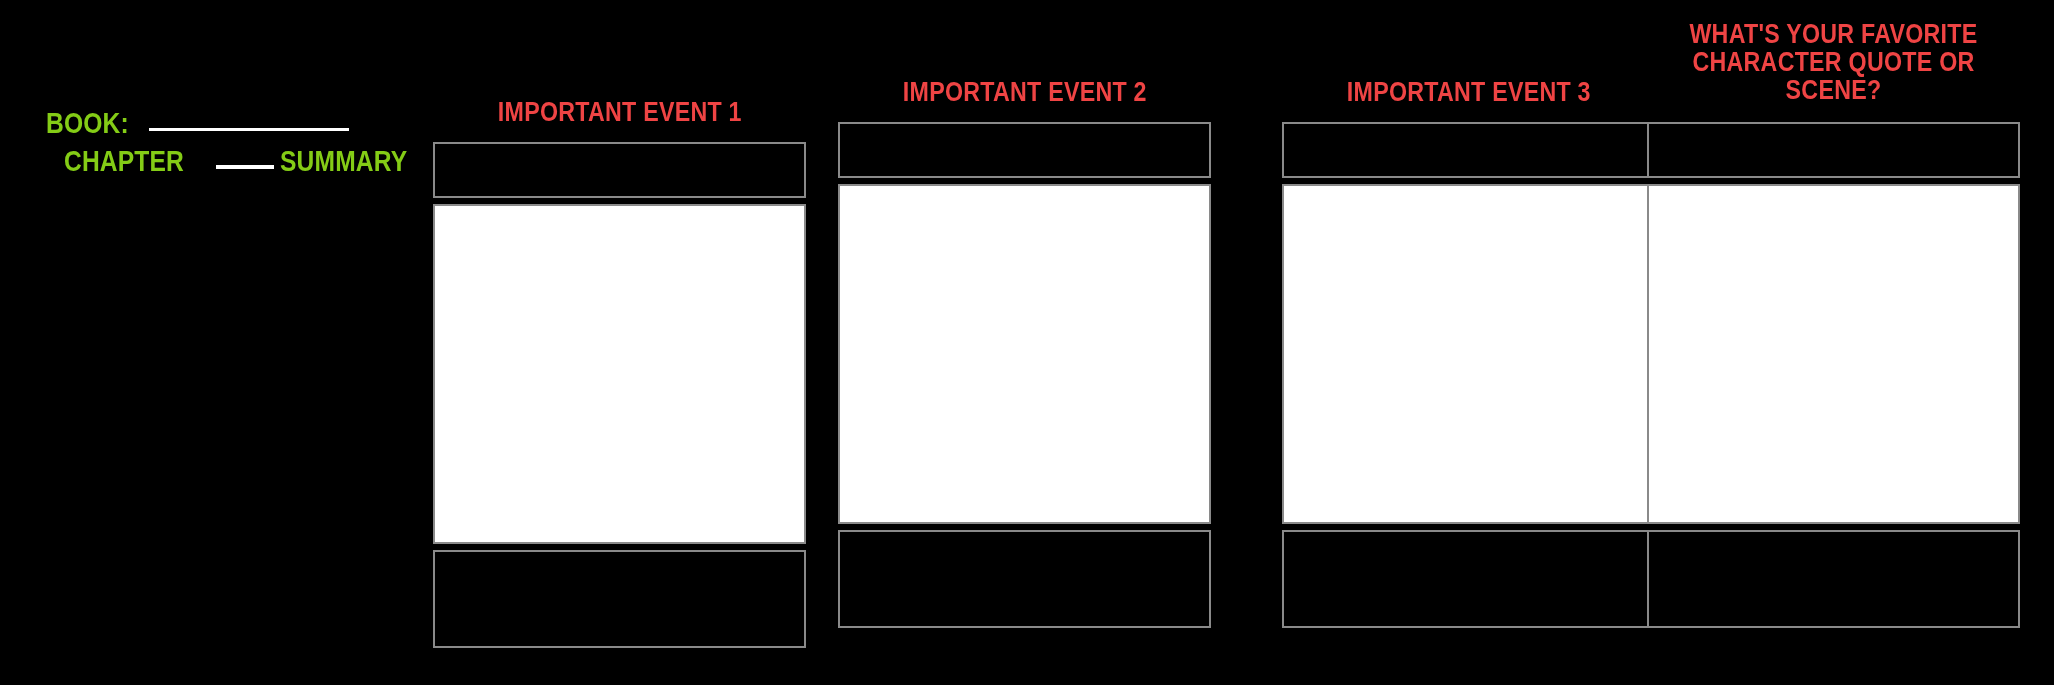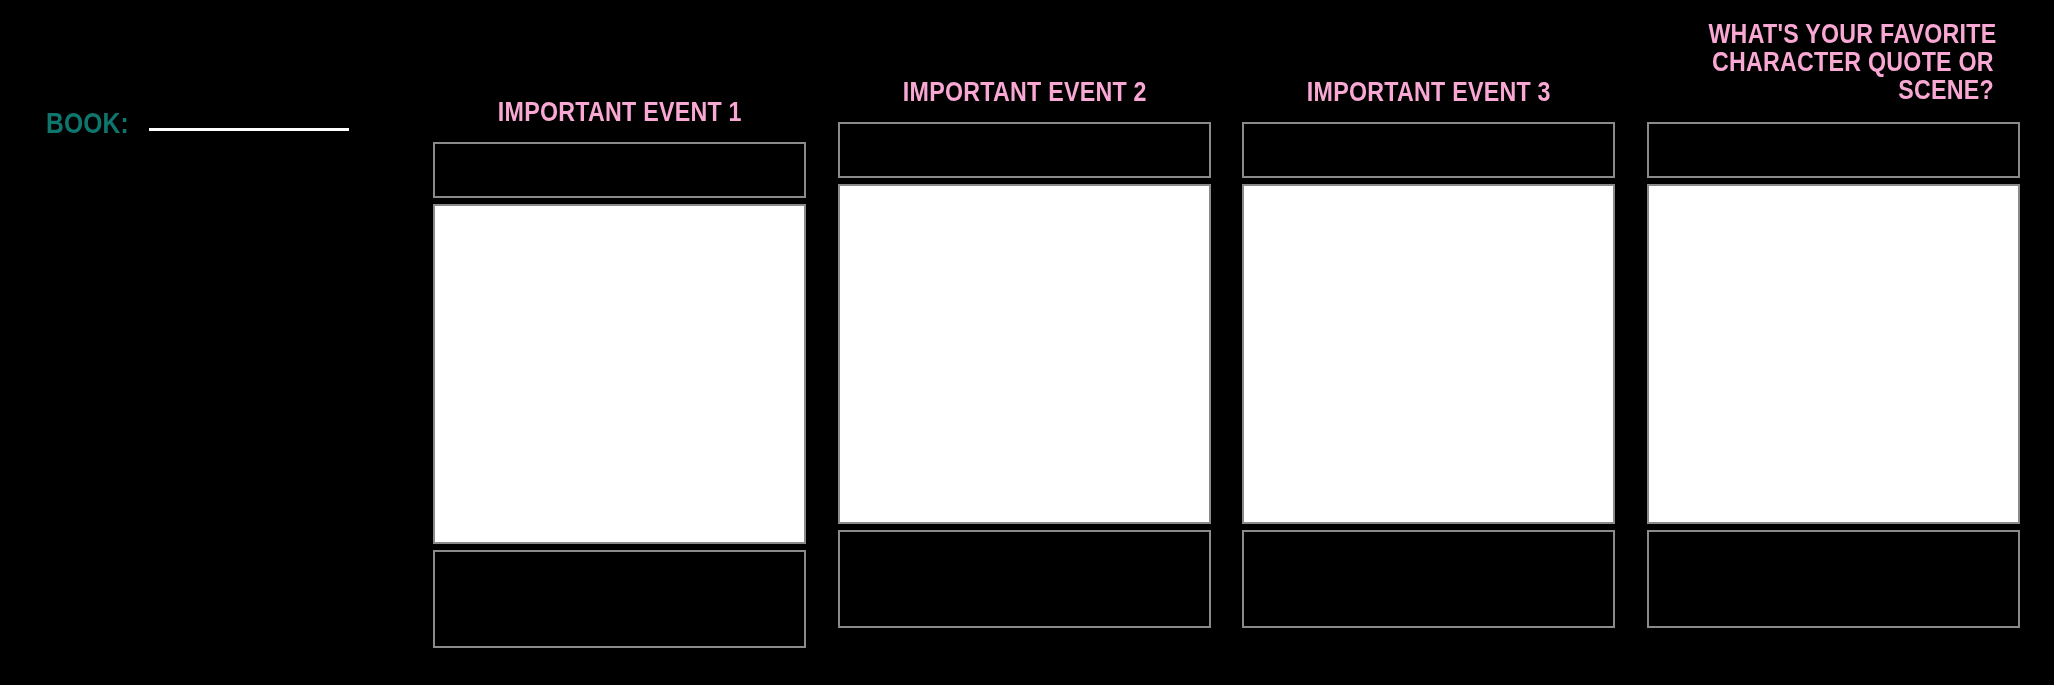--- a/index.html
+++ b/index.html
@@ -21,21 +21,21 @@
     height: 685px;
     background: #000000;
   }
 
   
   .caption-block {
     position: absolute;
     left: 46px;
     top: 104px;
     width: 360px;
-    color: #0f766e;
+    color: #84cc16;
     font-weight: bold;
     font-size: 30px;
     line-height: 38px;
     letter-spacing: 0.2px;
     white-space: nowrap;
   }
   .caption-line {
     display: block;
     height: 38px;
   }
@@ -71,39 +71,39 @@
     height: 685px;
   }
   .column {
     position: absolute;
     top: 0;
     width: 373px;
     height: 685px;
   }
   .col-0 { left: 0px; margin-top: 20px; }
   .col-1 { left: 405px; border-radius: 23px; }
-  .col-2 { left: 809px; }
+  .col-2 { left: 849px; }
   .col-3 { left: 1214px; }
 
   .col-header {
     position: absolute;
     top: 0px;
     left: 0px;
     width: 373px;
     height: 112px;
     display: flex;
     align-items: flex-end;
     justify-content: center;
     padding-bottom: 6px;
     box-sizing: border-box;
-    color: #f9a8d4;
+    color: #ef4444;
     font-weight: bold;
     font-size: 27px;
     line-height: 28px;
-    text-align: right;
+    text-align: center;
     letter-spacing: 0.3px;
   }
   .col-header span {
     display: inline-block;
     transform: scaleX(0.86);
   }
   .col-header.two-line {
     padding-bottom: 8px;
   }
 
@@ -131,20 +131,23 @@
   }
 </style>
 </head>
 <body>
 
 <div id="storyboard">
 
   <div class="caption-block">
     <span class="caption-line caption-line-1">
       <span class="cap-word">BOOK:</span><span class="blank-long"></span>
+    </span>
+    <span class="caption-line caption-line-2">
+      <span class="cap-word">CHAPTER</span><span class="blank-short"></span><span class="cap-word">SUMMARY</span>
     </span>
   </div>
 
   <div class="columns">
 
     <div class="column col-0">
       <div class="col-header">
         <span>IMPORTANT EVENT 1</span>
       </div>
       <div class="cell cell-title"></div>

